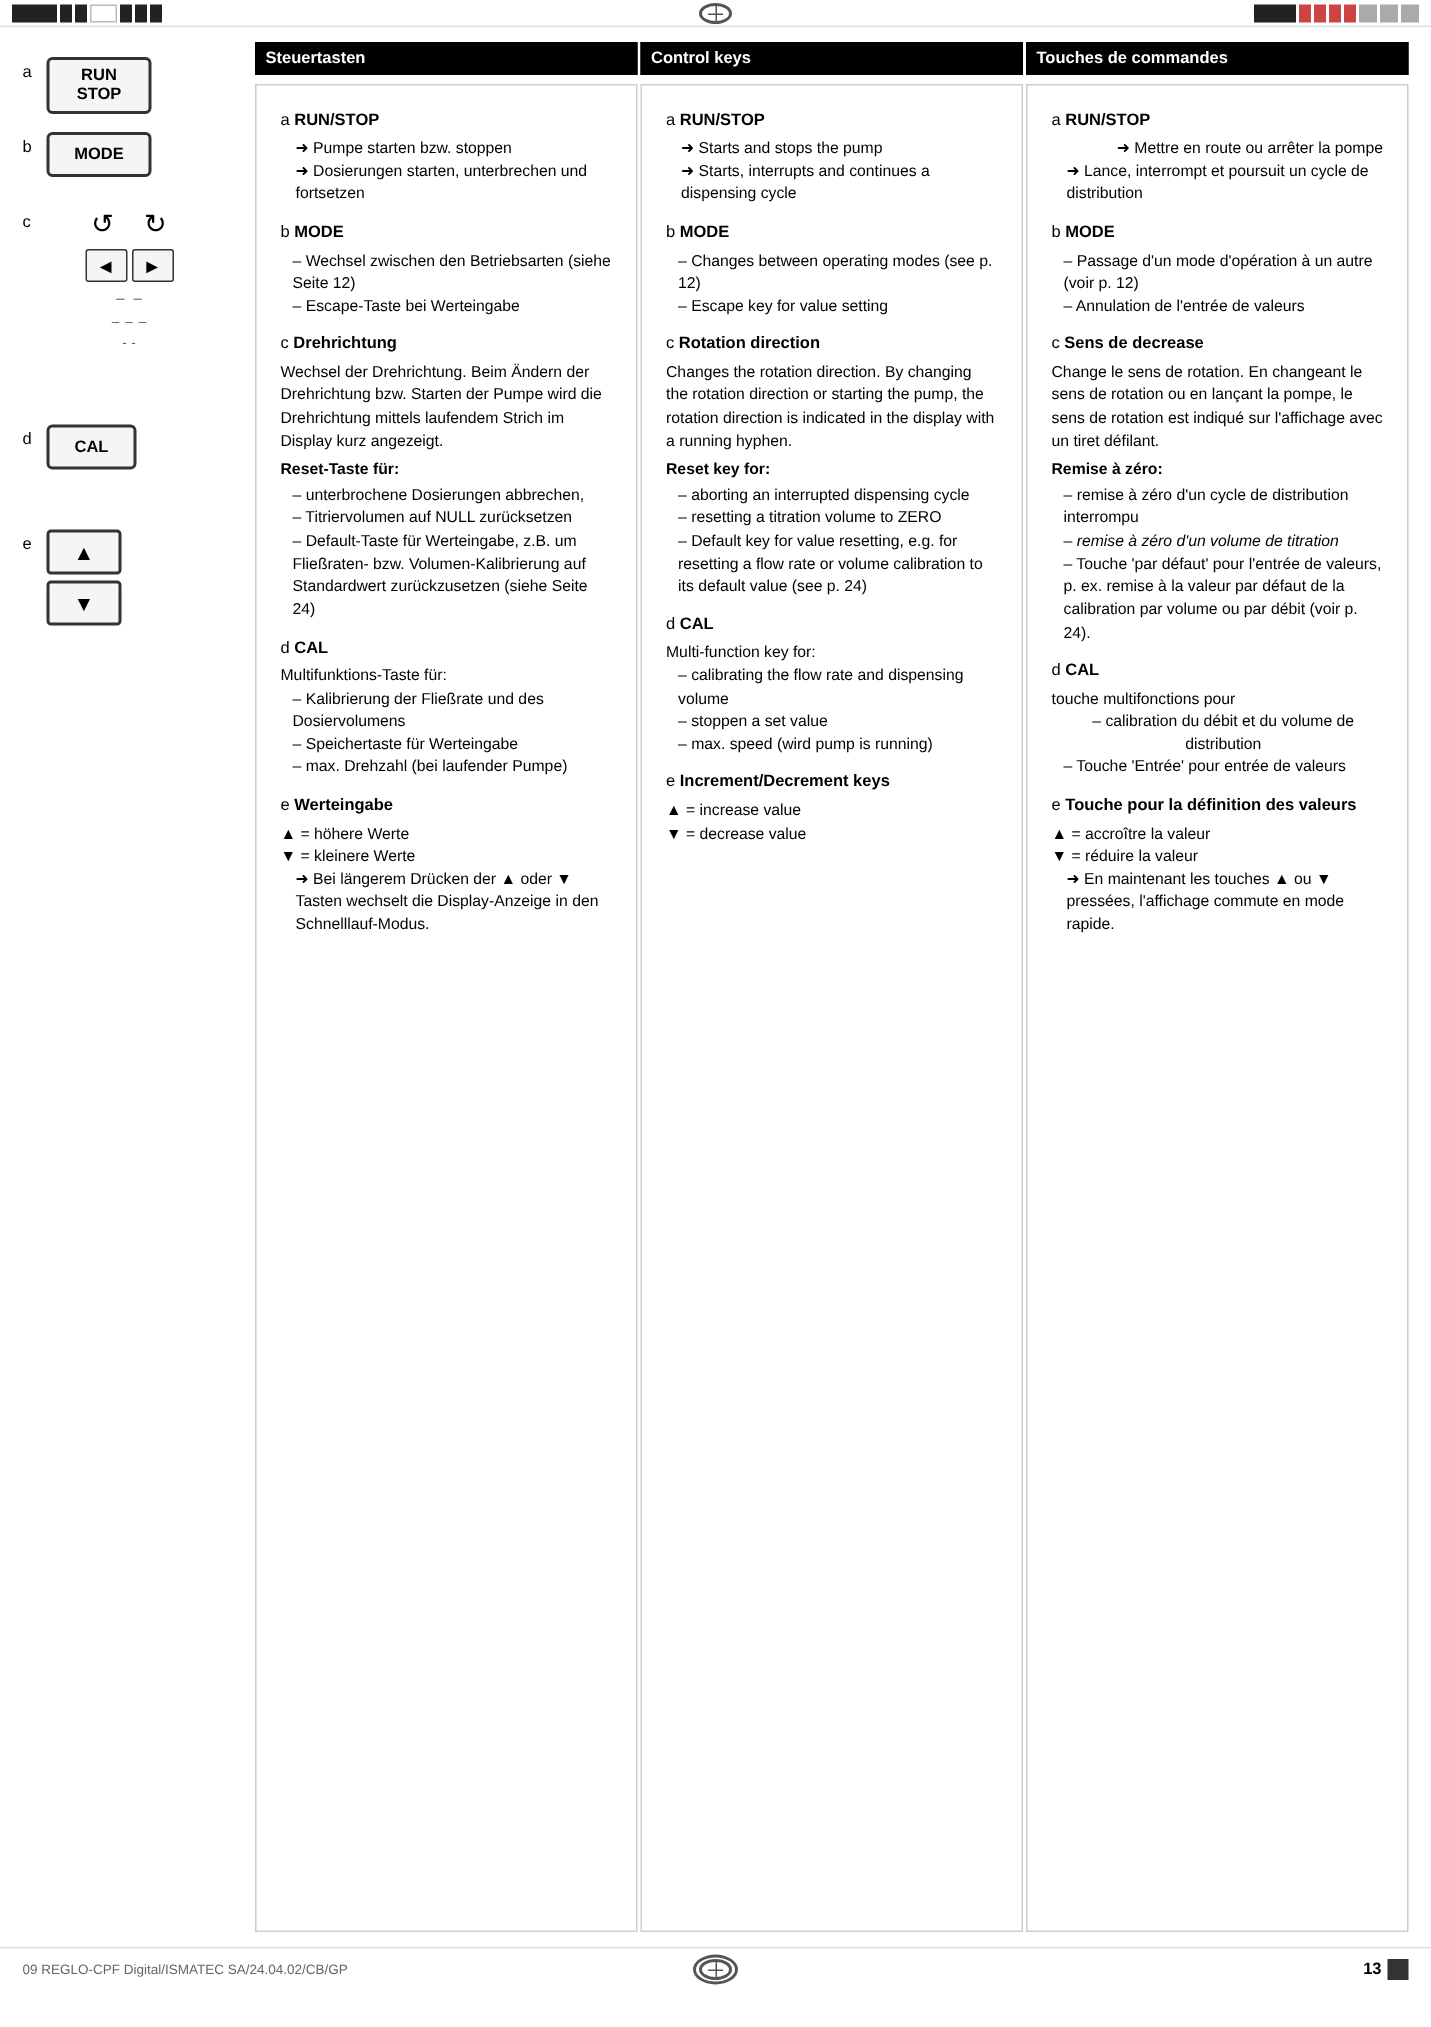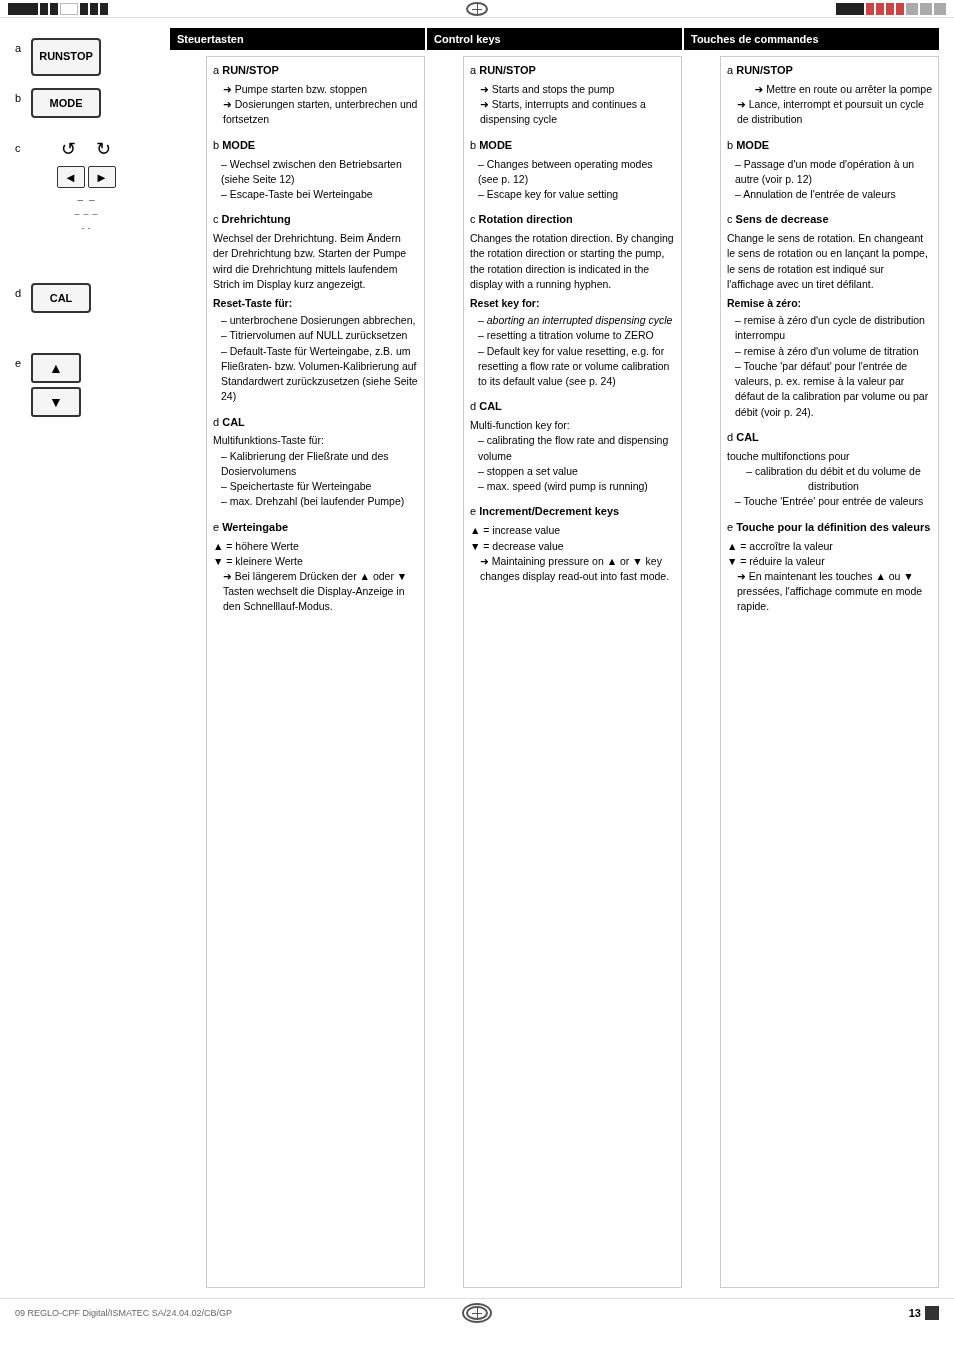--- a/index.html
+++ b/index.html
@@ -45,20 +45,21 @@
       padding-top: 4px;
     }
 
     .btn-run-stop {
       width: 70px;
       height: 38px;
       border: 2px solid #333;
       border-radius: 4px;
       background: #f5f5f5;
       display: flex;
+      flex-direction: column;
       align-items: center;
       justify-content: center;
       font-weight: bold;
       font-size: 10px;
       line-height: 1.2;
       cursor: pointer;
     }
     .btn-run { color: #000; font-size: 11px; font-weight: bold; }
     .btn-stop { color: #000; font-size: 11px; font-weight: bold; }
 
@@ -176,24 +177,23 @@
 
     .columns-body {
       display: flex;
       gap: 2px;
       flex: 1;
     }
 
     .col {
       flex: 1;
       border: 1px solid #ccc;
-      padding: 6px;
+      padding: 16px;
       font-size: 10.5px;
       line-height: 1.45;
-      margin-left: 36px;
     }
 
     .col-section {
       margin-bottom: 10px;
     }
 
     .col-section-title {
       font-weight: bold;
       font-size: 11px;
       margin-bottom: 3px;
@@ -433,38 +433,37 @@
         <div class="col-section">
           <div class="col-section-title"><span style="font-weight:normal;">b </span><span>MODE</span></div>
           <div style="padding-left:8px;">– Changes between operating modes (see p. 12)</div>
           <div style="padding-left:8px;">– Escape key for value setting</div>
         </div>
 
         <div class="col-section">
           <div class="col-section-title"><span style="font-weight:normal;">c </span><span>Rotation direction</span></div>
           <div>Changes the rotation direction. By changing the rotation direction or starting the pump, the rotation direction is indicated in the display with a running hyphen.</div>
           <div class="col-sub-title">Reset key for:</div>
-          <div style="padding-left:8px;font-style:italic;">– aborting an interrupted dispensing cycle</div>
+          <div style="padding-left:8px;">– aborting an interrupted dispensing cycle</div>
           <div style="padding-left:8px;">– resetting a titration volume to ZERO</div>
           <div style="padding-left:8px;">– Default key for value resetting, e.g. for resetting a flow rate or volume calibration to its default value (see p. 24)</div>
         </div>
 
         <div class="col-section">
           <div class="col-section-title"><span style="font-weight:normal;">d </span><span>CAL</span></div>
           <div>Multi-function key for:</div>
           <div style="padding-left:8px;">– calibrating the flow rate and dispensing volume</div>
           <div style="padding-left:8px;">– stoppen a set value</div>
           <div style="padding-left:8px;">– max. speed (wird pump is running)</div>
         </div>
 
         <div class="col-section">
           <div class="col-section-title"><span style="font-weight:normal;">e </span><span>Increment/Decrement keys</span></div>
           <div>▲ = increase value</div>
           <div>▼ = decrease value</div>
-          <div style="padding-left:10px;">➜ Maintaining pressure on ▲ or ▼ key changes display read-out into fast mode.</div>
         </div>
       </div>
 
       <div class="col">
 
         <div class="col-section">
           <div class="col-section-title"><span style="font-weight:normal;">a </span><span>RUN/STOP</span></div>
           <div style="padding-left:10px;text-align:right;">➜ Mettre en route ou arrêter la pompe</div>
           <div style="padding-left:10px;">➜ Lance, interrompt et poursuit un cycle de distribution</div>
         </div>
@@ -473,21 +472,21 @@
           <div class="col-section-title"><span style="font-weight:normal;">b </span><span>MODE</span></div>
           <div style="padding-left:8px;">– Passage d'un mode d'opération à un autre (voir p. 12)</div>
           <div style="padding-left:8px;">– Annulation de l'entrée de valeurs</div>
         </div>
 
         <div class="col-section">
           <div class="col-section-title"><span style="font-weight:normal;">c </span><span>Sens de decrease</span></div>
           <div>Change le sens de rotation. En changeant le sens de rotation ou en lançant la pompe, le sens de rotation est indiqué sur l'affichage avec un tiret défilant.</div>
           <div class="col-sub-title">Remise à zéro:</div>
           <div style="padding-left:8px;">– remise à zéro d'un cycle de distribution interrompu</div>
-          <div style="padding-left:8px;">– remise à zéro d'un volume de titration</div>
+          <div style="padding-left:8px;font-style:italic;">– remise à zéro d'un volume de titration</div>
           <div style="padding-left:8px;">– Touche 'par défaut' pour l'entrée de valeurs, p. ex. remise à la valeur par défaut de la calibration par volume ou par débit (voir p. 24).</div>
         </div>
 
         <div class="col-section">
           <div class="col-section-title"><span style="font-weight:normal;">d </span><span>CAL</span></div>
           <div>touche multifonctions pour</div>
           <div style="padding-left:8px;text-align:center;">– calibration du débit et du volume de distribution</div>
           <div style="padding-left:8px;">– Touche 'Entrée' pour entrée de valeurs</div>
         </div>
 

